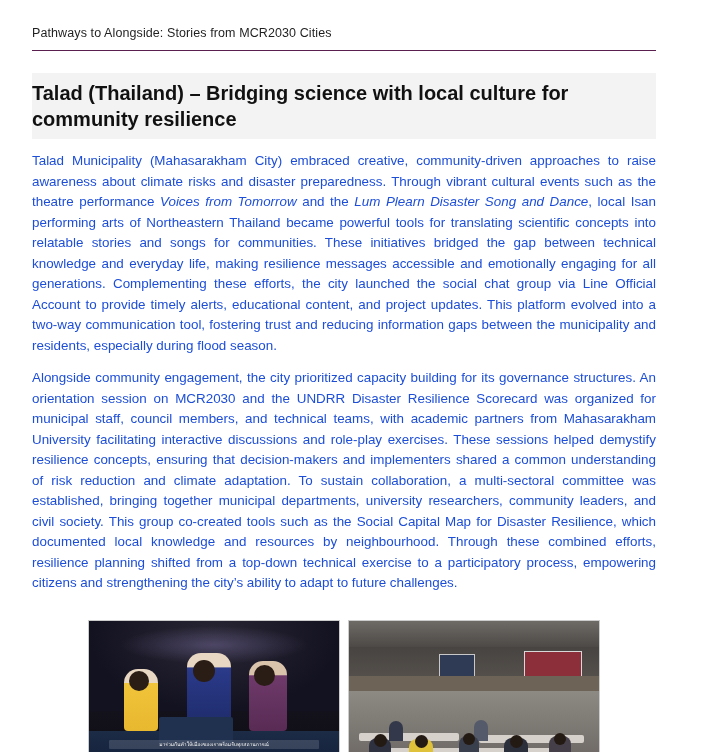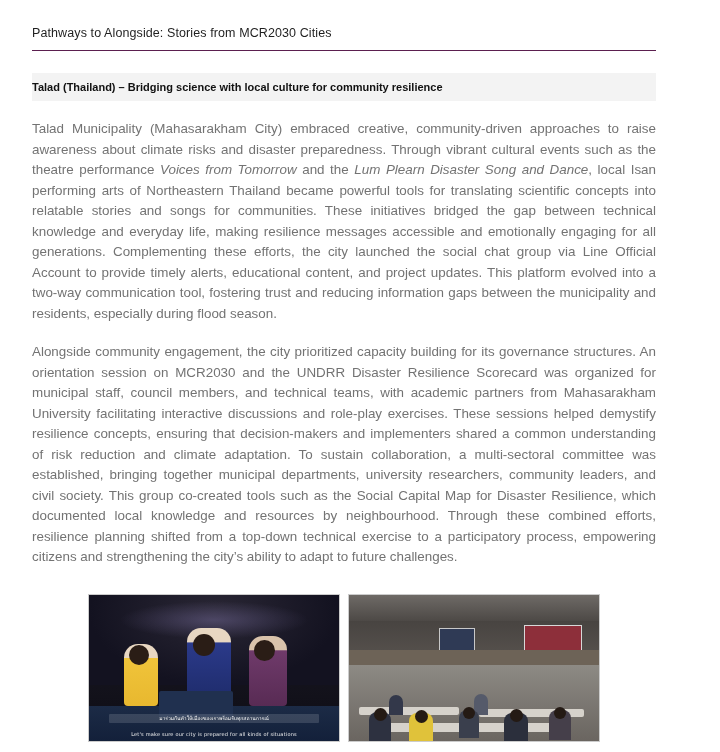--- a/index.html
+++ b/index.html
@@ -33,35 +33,35 @@
     margin: 0 0 22px 0;
     width: 624px;
   }
   .section-title-bar {
     background: #f3f3f3;
     padding: 7px 0 7px 0;
     width: 624px;
     box-sizing: border-box;
   }
   .section-title {
-    font-size: 11px;
+    font-size: 20px;
     font-weight: bold;
     color: #111111;
     line-height: 1.3;
   }
   .body-col {
     width: 624px;
   }
   p.para {
     font-size: 13.4px;
     line-height: 1.53;
     text-align: justify;
     text-justify: inter-word;
-    margin: 18px 0 0 0;
-    color: #737373;
+    margin: 12px 0 0 0;
+    color: #1d4ed8;
   }
   p.para em {
     font-style: italic;
   }
   .figure {
     margin-top: 26px;
     width: 624px;
     display: flex;
     justify-content: center;
   }

